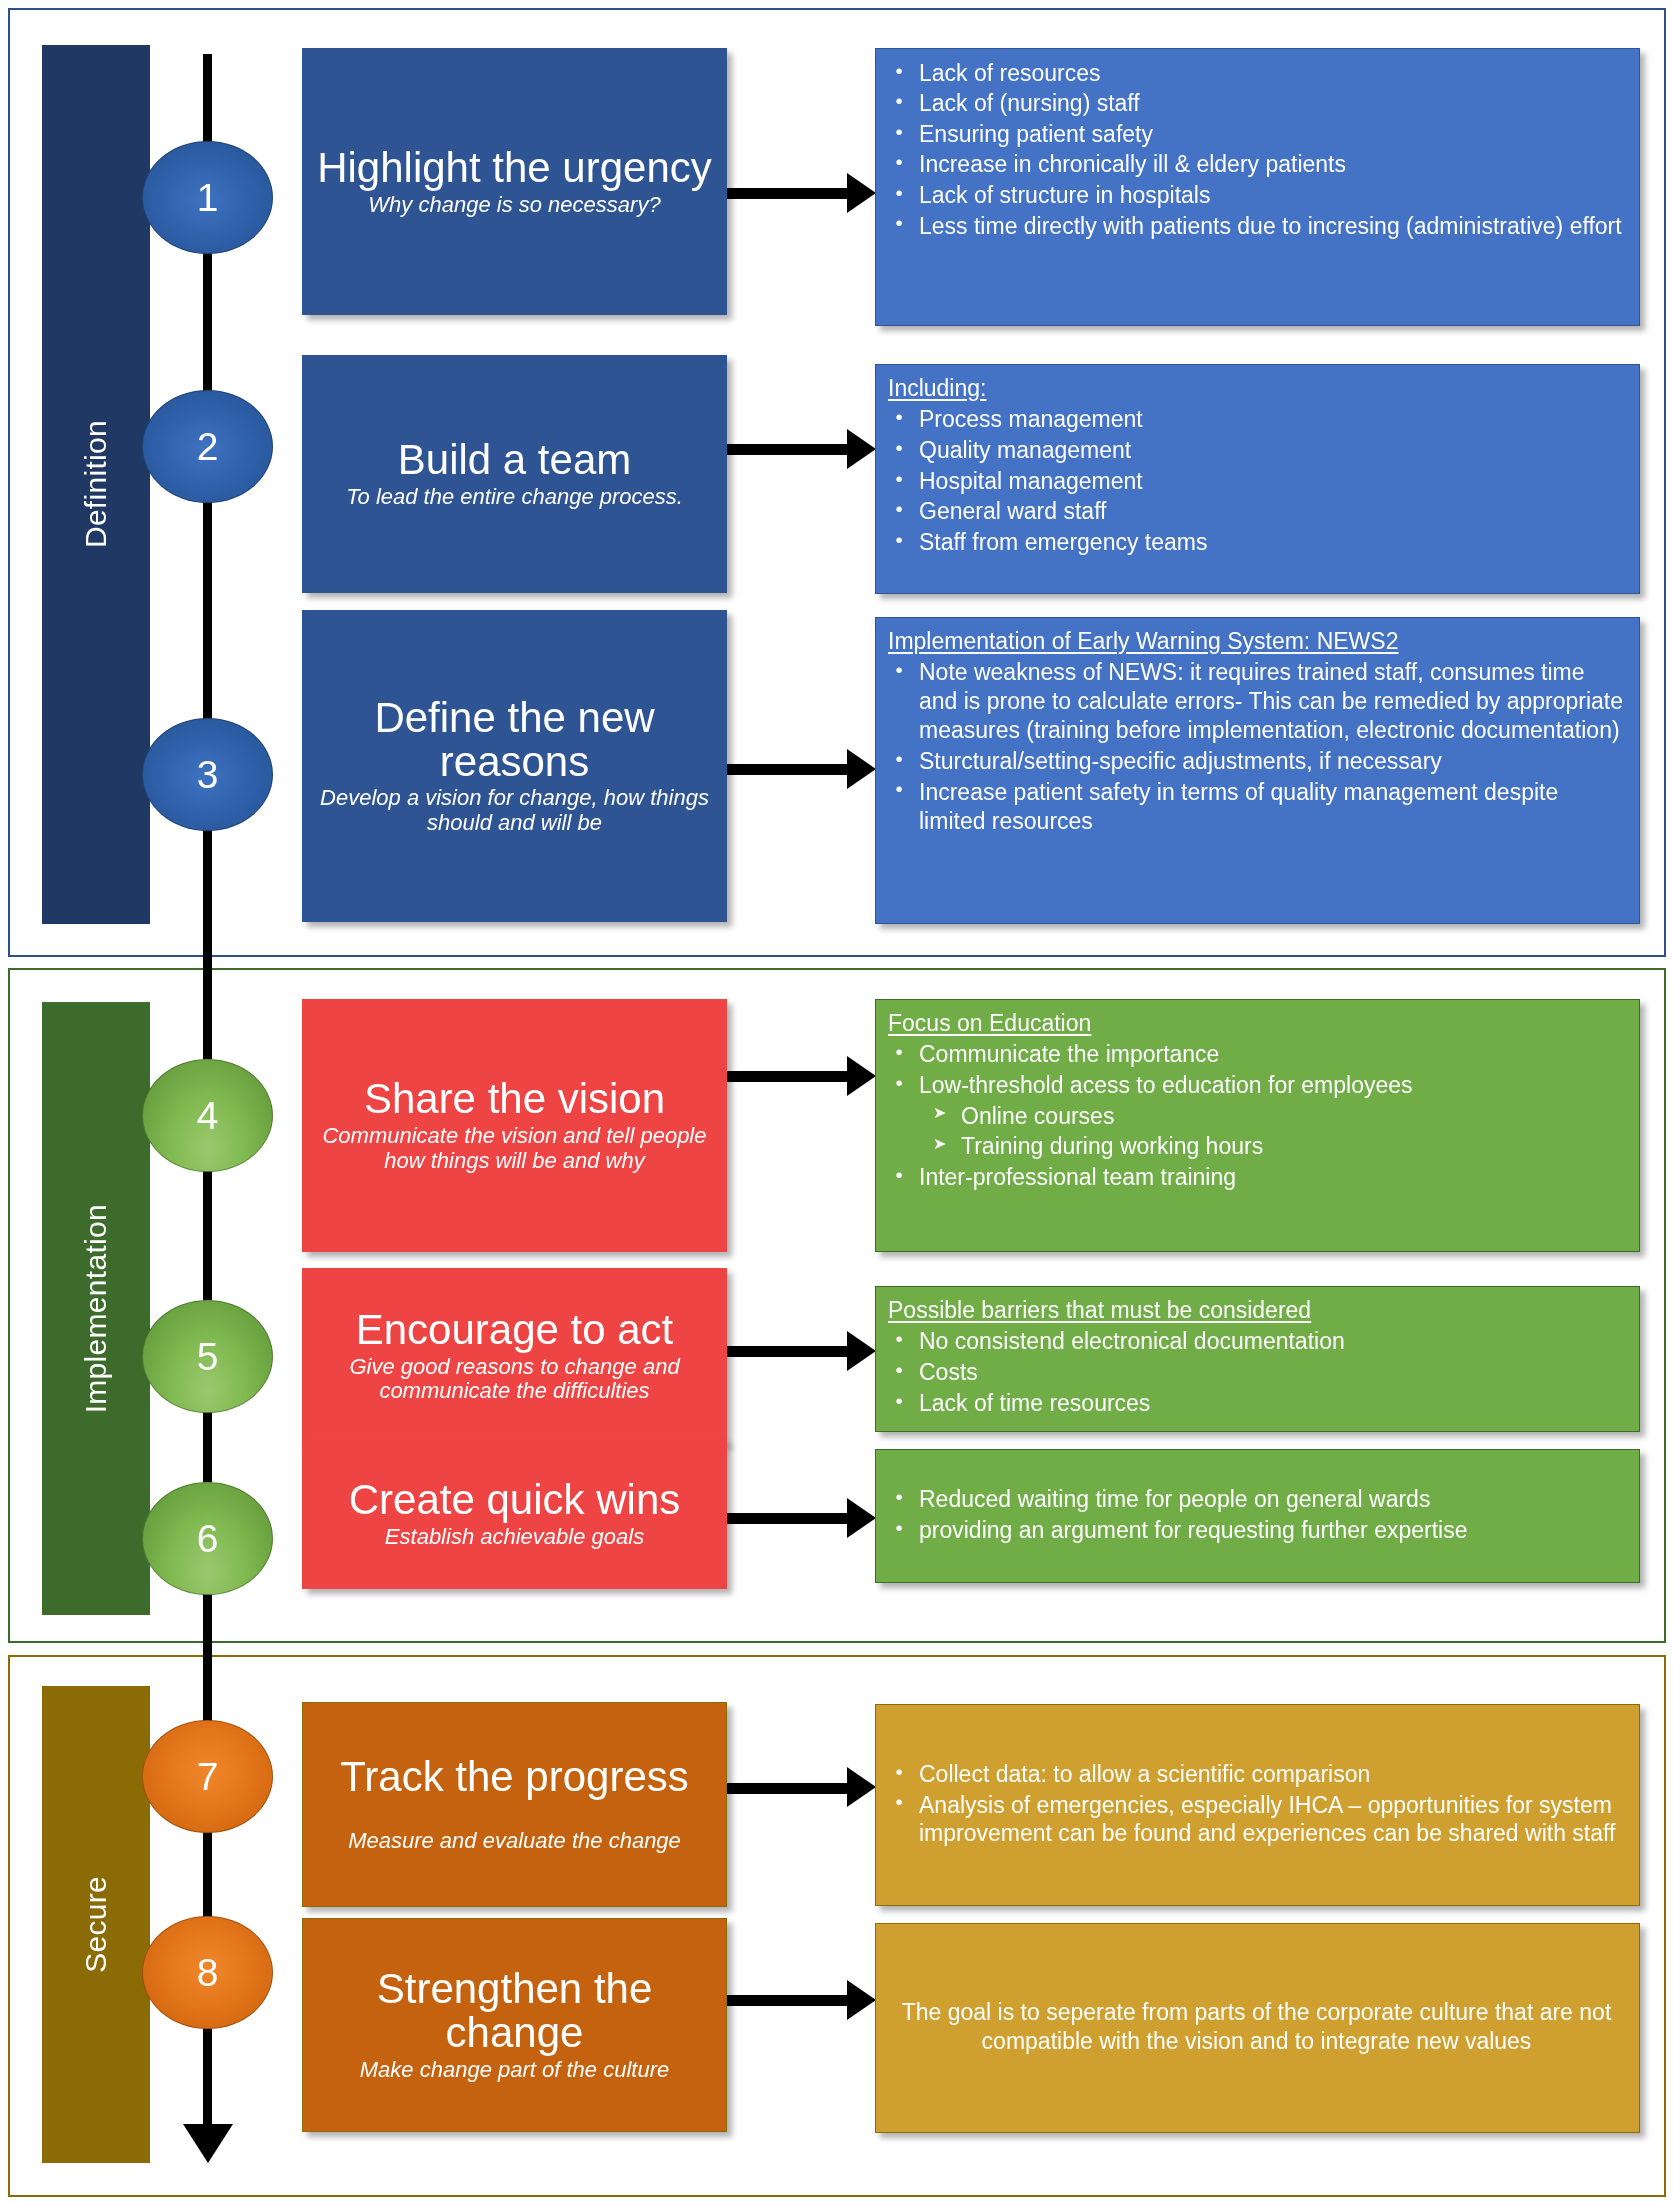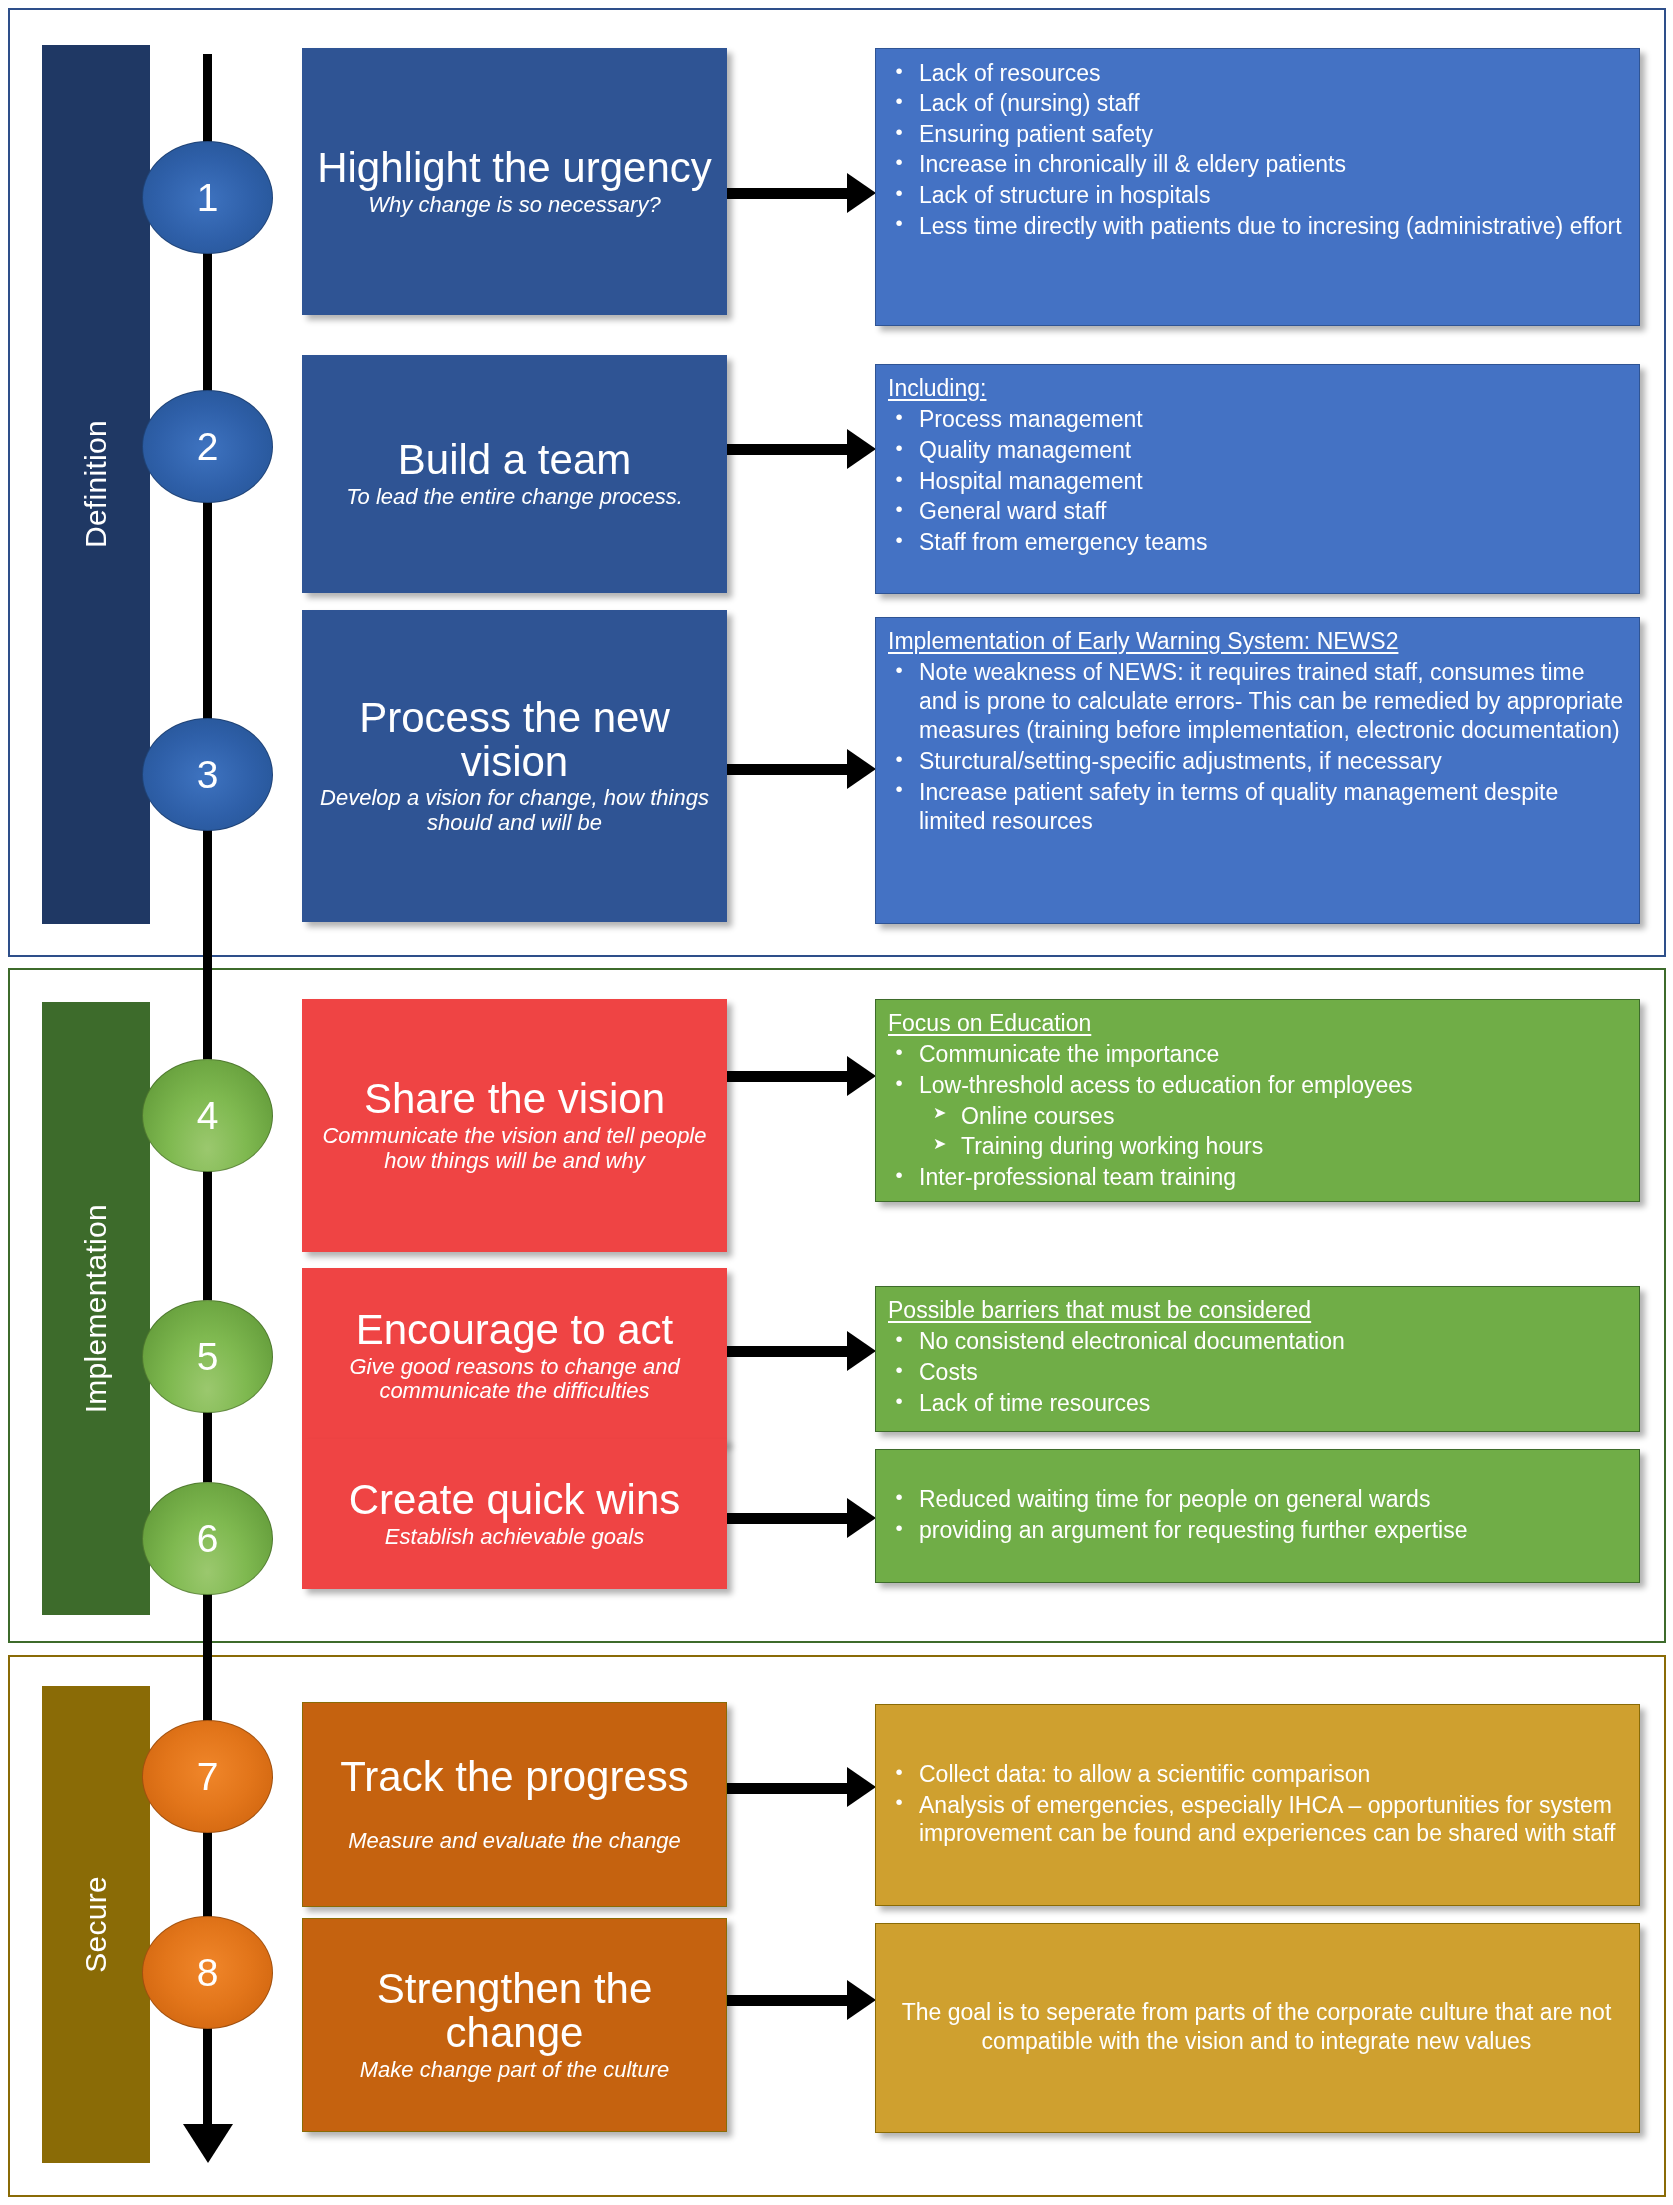--- a/index.html
+++ b/index.html
@@ -193,21 +193,21 @@
 
   <div class="step-box sb-blue" style="top:48px; height:267px;">
     <div class="title">Highlight the urgency</div>
     <div class="subtitle">Why change is so necessary?</div>
   </div>
   <div class="step-box sb-blue" style="top:355px; height:238px;">
     <div class="title">Build a team</div>
     <div class="subtitle">To lead the entire change process.</div>
   </div>
   <div class="step-box sb-blue" style="top:610px; height:312px;">
-    <div class="title">Process the new vision</div>
+    <div class="title">Define the new reasons</div>
     <div class="subtitle">Develop a vision for change, how things should and will be</div>
   </div>
   <div class="step-box sb-green" style="top:999px; height:253px;">
     <div class="title">Share the vision</div>
     <div class="subtitle">Communicate the vision and tell people how things will be and why</div>
   </div>
   <div class="step-box sb-green" style="top:1268px; height:176px;">
     <div class="title">Encourage to act</div>
     <div class="subtitle">Give good reasons to change and communicate the difficulties</div>
   </div>
@@ -272,21 +272,21 @@
 
   <div class="detail-box db-blue" style="top:617px; height:307px;">
     <div class="heading">Implementation of Early Warning System: NEWS2</div>
     <ul>
       <li>Note weakness of NEWS: it requires trained staff, consumes time and is prone to calculate errors- This can be remedied by appropriate measures (training before implementation, electronic documentation)</li>
       <li>Sturctural/setting-specific adjustments, if necessary</li>
       <li>Increase patient safety in terms of quality management despite limited resources</li>
     </ul>
   </div>
 
-  <div class="detail-box db-green" style="top:999px; height:203px;">
+  <div class="detail-box db-green" style="top:999px; height:253px;">
     <div class="heading">Focus on Education</div>
     <ul>
       <li>Communicate the importance</li>
       <li>Low-threshold acess to education for employees</li>
       <li class="sub">Online courses</li>
       <li class="sub">Training during working hours</li>
       <li>Inter-professional team training</li>
     </ul>
   </div>
 

